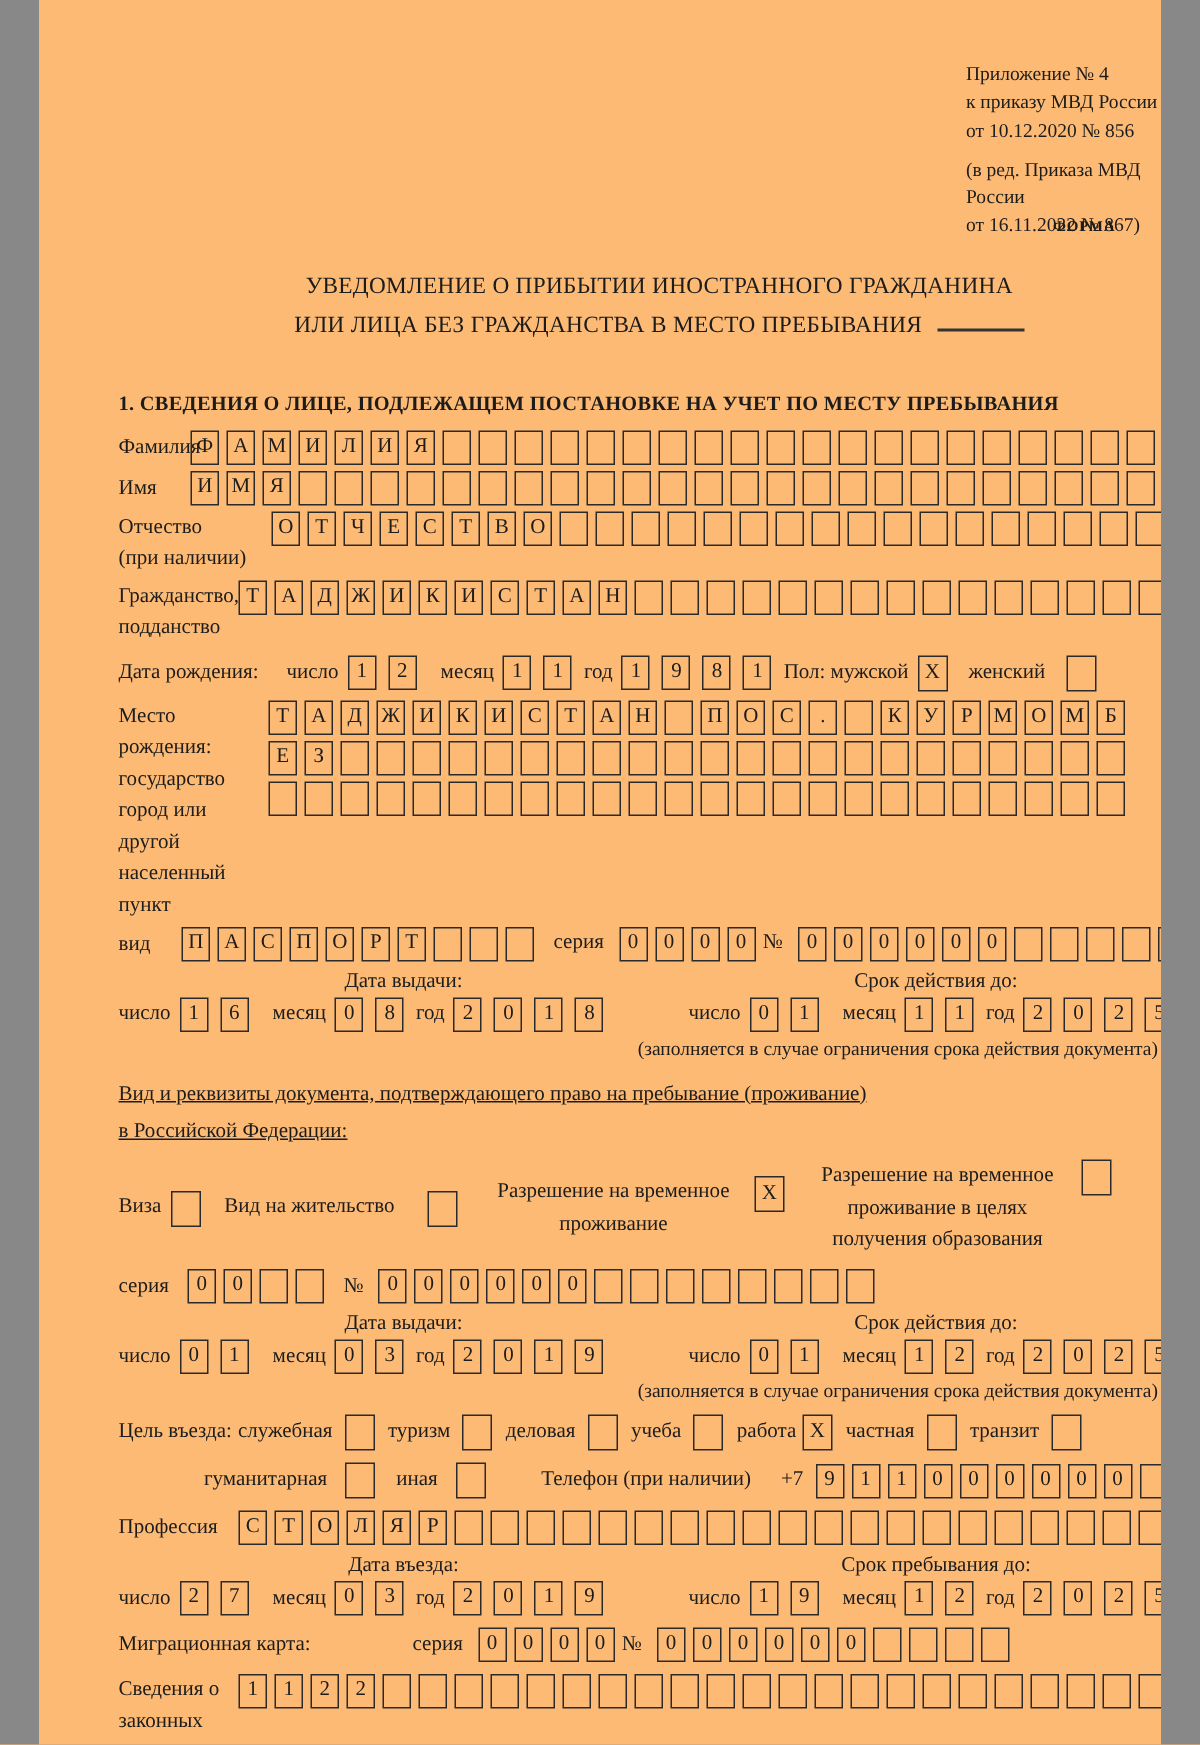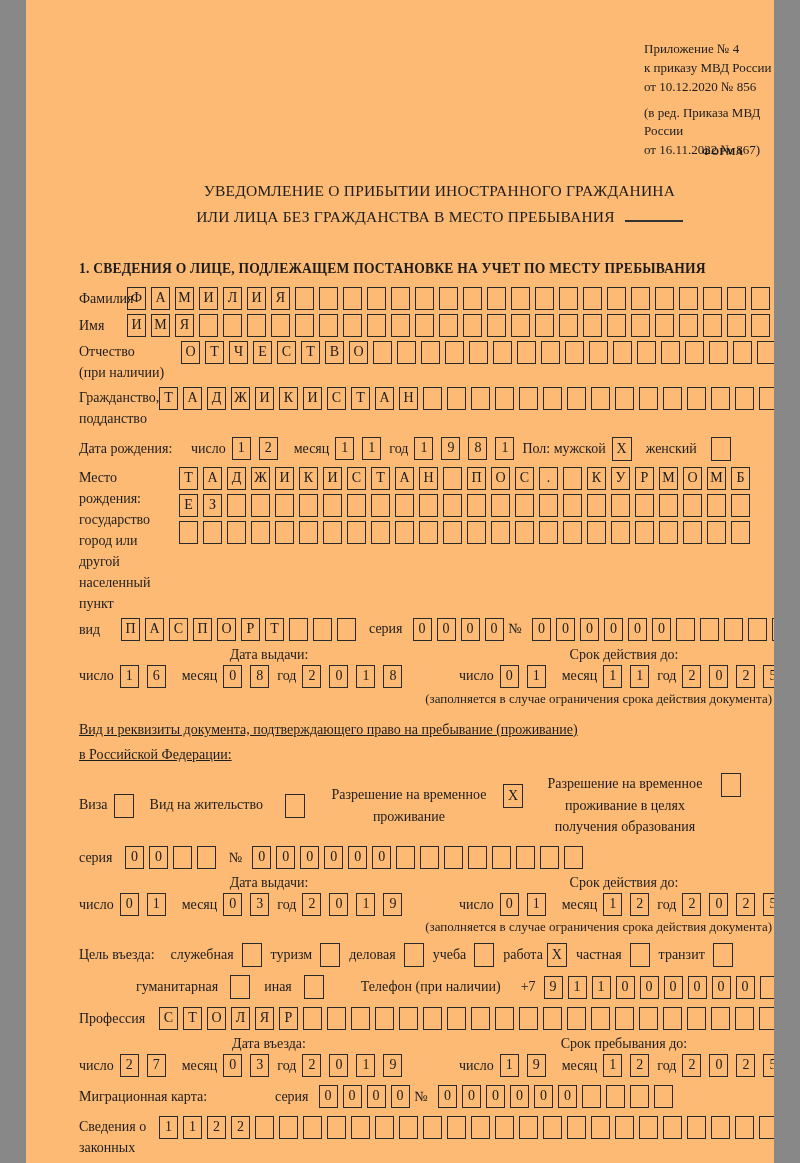--- a/index.html
+++ b/index.html
@@ -256,21 +256,21 @@
         <span class="cells dcells"><span class="cell">0</span><span class="cell">1</span></span>
         <span class="dw ml8">месяц</span>
         <span class="cells dcells"><span class="cell">1</span><span class="cell">2</span></span>
         <span class="dw">год</span>
         <span class="cells dcells"><span class="cell">2</span><span class="cell">0</span><span class="cell">2</span><span class="cell">5</span></span>
       </span>
     </div>
     <div class="note">(заполняется в случае ограничения срока действия документа)</div>
 
     <div class="purrow">
-      <span class="dw" style="margin-right:16px">Цель въезда:</span>
+      <span class="dw" style="margin-right:4px">Цель въезда:</span>
       <span class="pur">
         <span>служебная</span>
         <span class="box"></span>
       </span>
       <span class="pur">
         <span>туризм</span>
         <span class="box"></span>
       </span>
       <span class="pur">
         <span>деловая</span>

